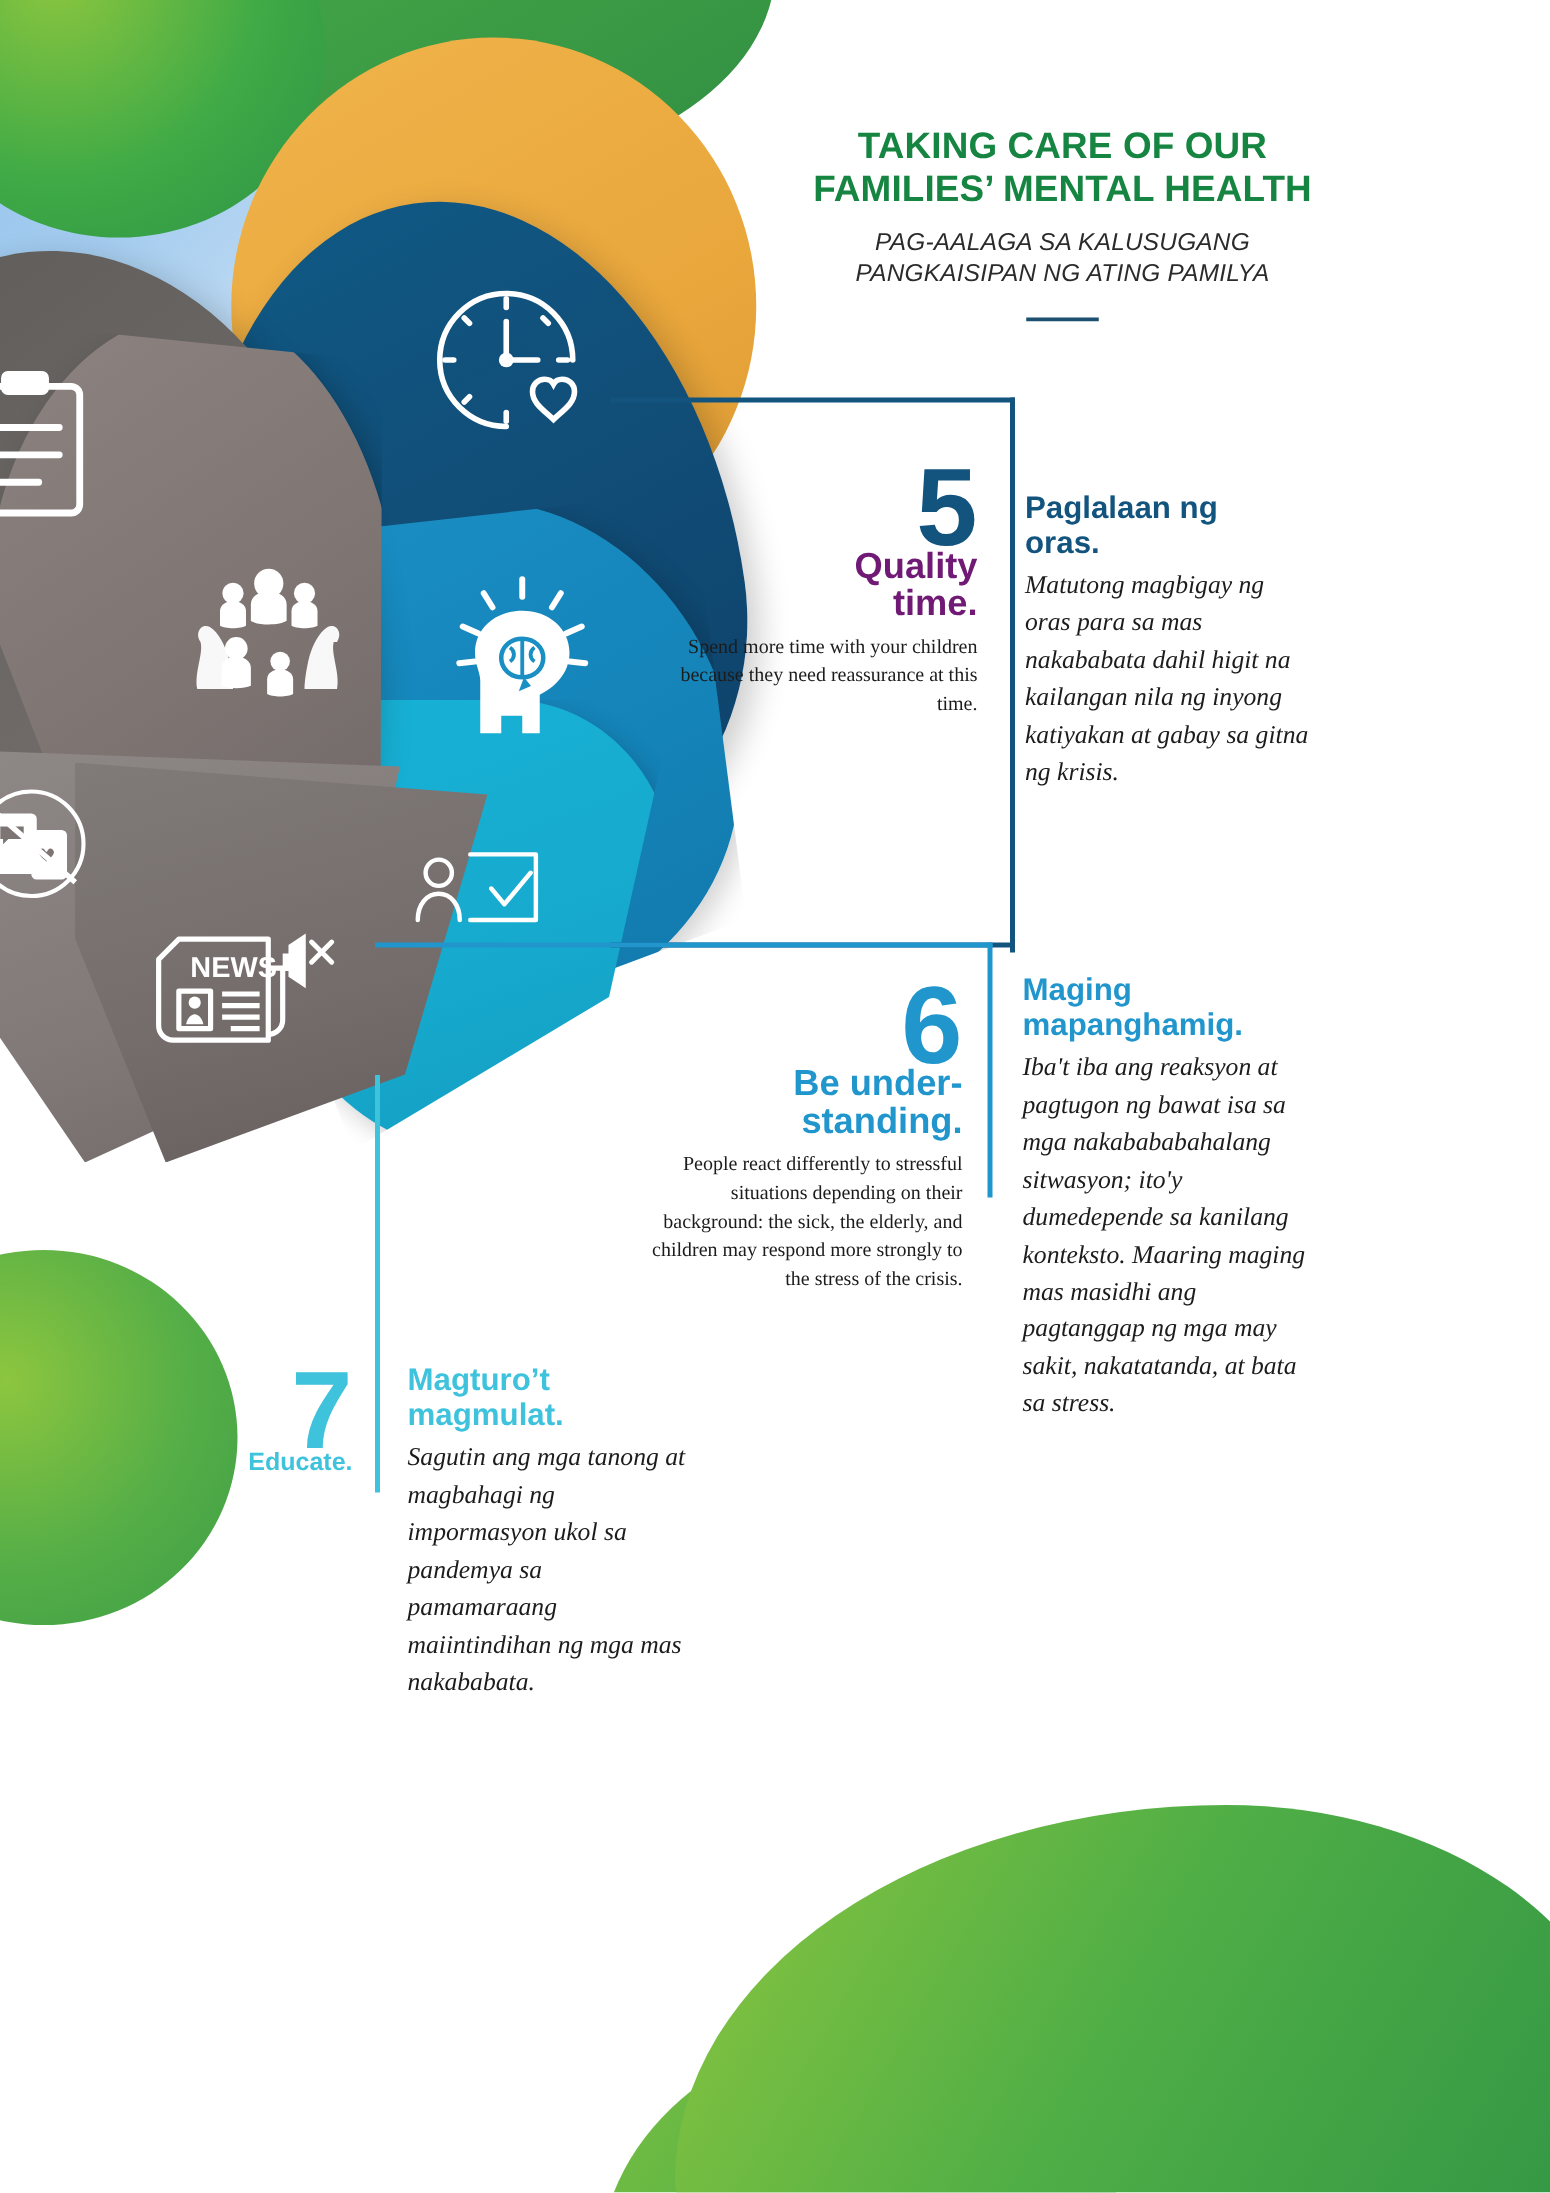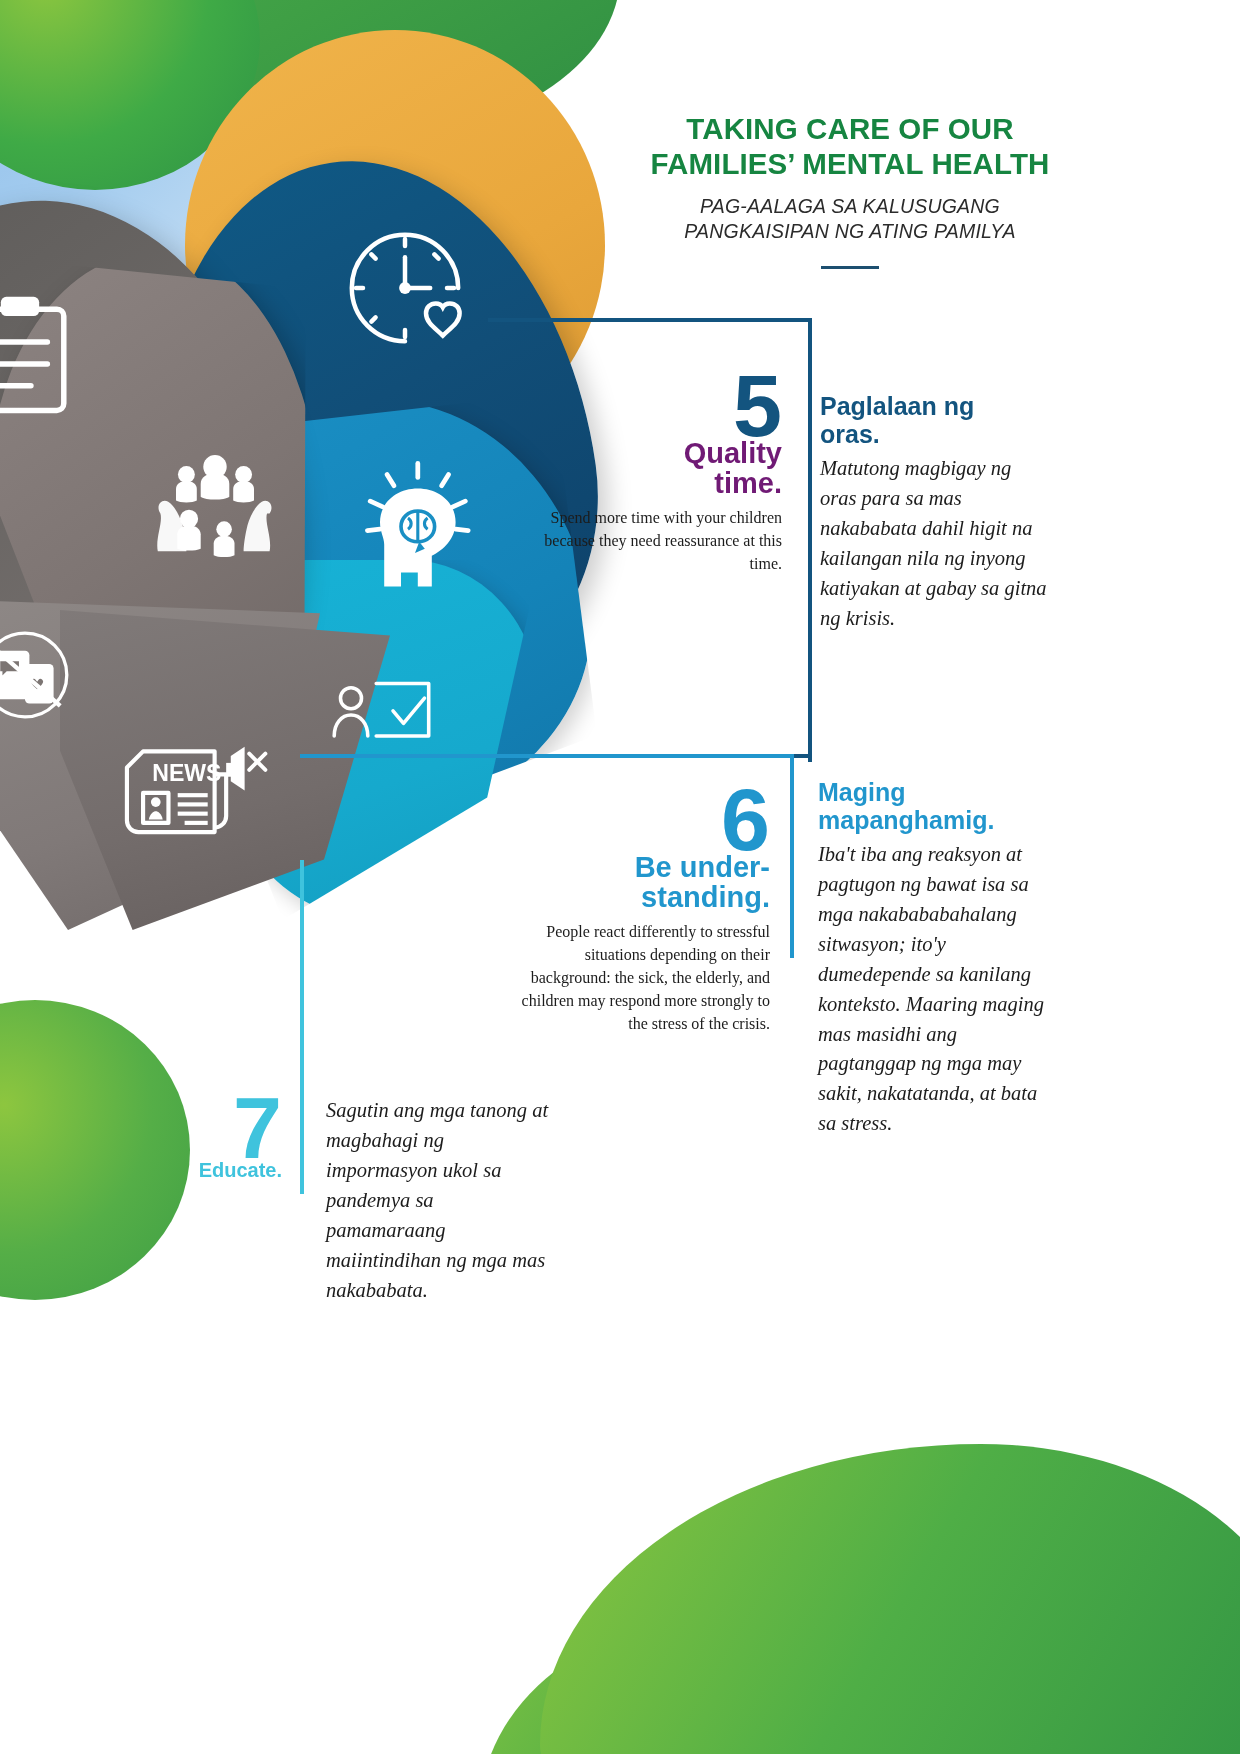--- a/index.html
+++ b/index.html
@@ -105,21 +105,21 @@
     background:linear-gradient(120deg,#8cc63f 0%,#4fae46 45%,#2e9244 100%);
     border-radius:58% 42% 38% 62% / 70% 52% 48% 30%;
   }
   .wave-green-2{
     position:absolute;right:340px;bottom:-190px;width:420px;height:330px;
     background:linear-gradient(120deg,#7cc143 0%,#41a745 60%,#2c8f43 100%);
     border-radius:60% 40% 50% 50% / 60% 60% 40% 40%;
   }
 
   
-  .header{position:absolute;left:600px;top:112px;width:500px;text-align:center;}
+  .header{position:absolute;left:600px;top:100px;width:500px;text-align:center;}
   .header h1{
     margin:0;font-size:29.5px;line-height:1.17;letter-spacing:.1px;
     font-weight:bold;color:#168541;font-family:"Liberation Sans",sans-serif;
   }
   .header .sub{
     margin-top:13px;font-size:19.5px;line-height:1.28;font-style:italic;
     color:#2b2b2b;letter-spacing:.2px;font-family:"Liberation Sans",sans-serif;
   }
   .header .rule{
     width:58px;height:3px;background:#1d4f70;margin:22px auto 0;
@@ -367,16 +367,20 @@
     <div class="body-tl">Iba't iba ang reaksyon at pagtugon ng bawat isa sa  mga nakabababahalang sitwasyon; ito'y dumedepende sa kanilang konteksto. Maaring maging mas masidhi ang pagtanggap ng mga may sakit, nakatatanda, at bata sa stress.</div>
   </div>
 
   <div class="item7-left">
     <div class="num">7</div>
     <div class="kicker">
       <span>Educate.</span>
     </div>
   </div>
   <div class="item7-right">
+    <div class="head-tl">
+      <span>Magturo’t</span><br>
+      <span>magmulat.</span>
+    </div>
     <div class="body-tl">Sagutin ang mga tanong at magbahagi ng impormasyon ukol sa pandemya sa pamamaraang maiintindihan ng mga mas nakababata.</div>
   </div>
 
 </div>
 
 </body></html>

